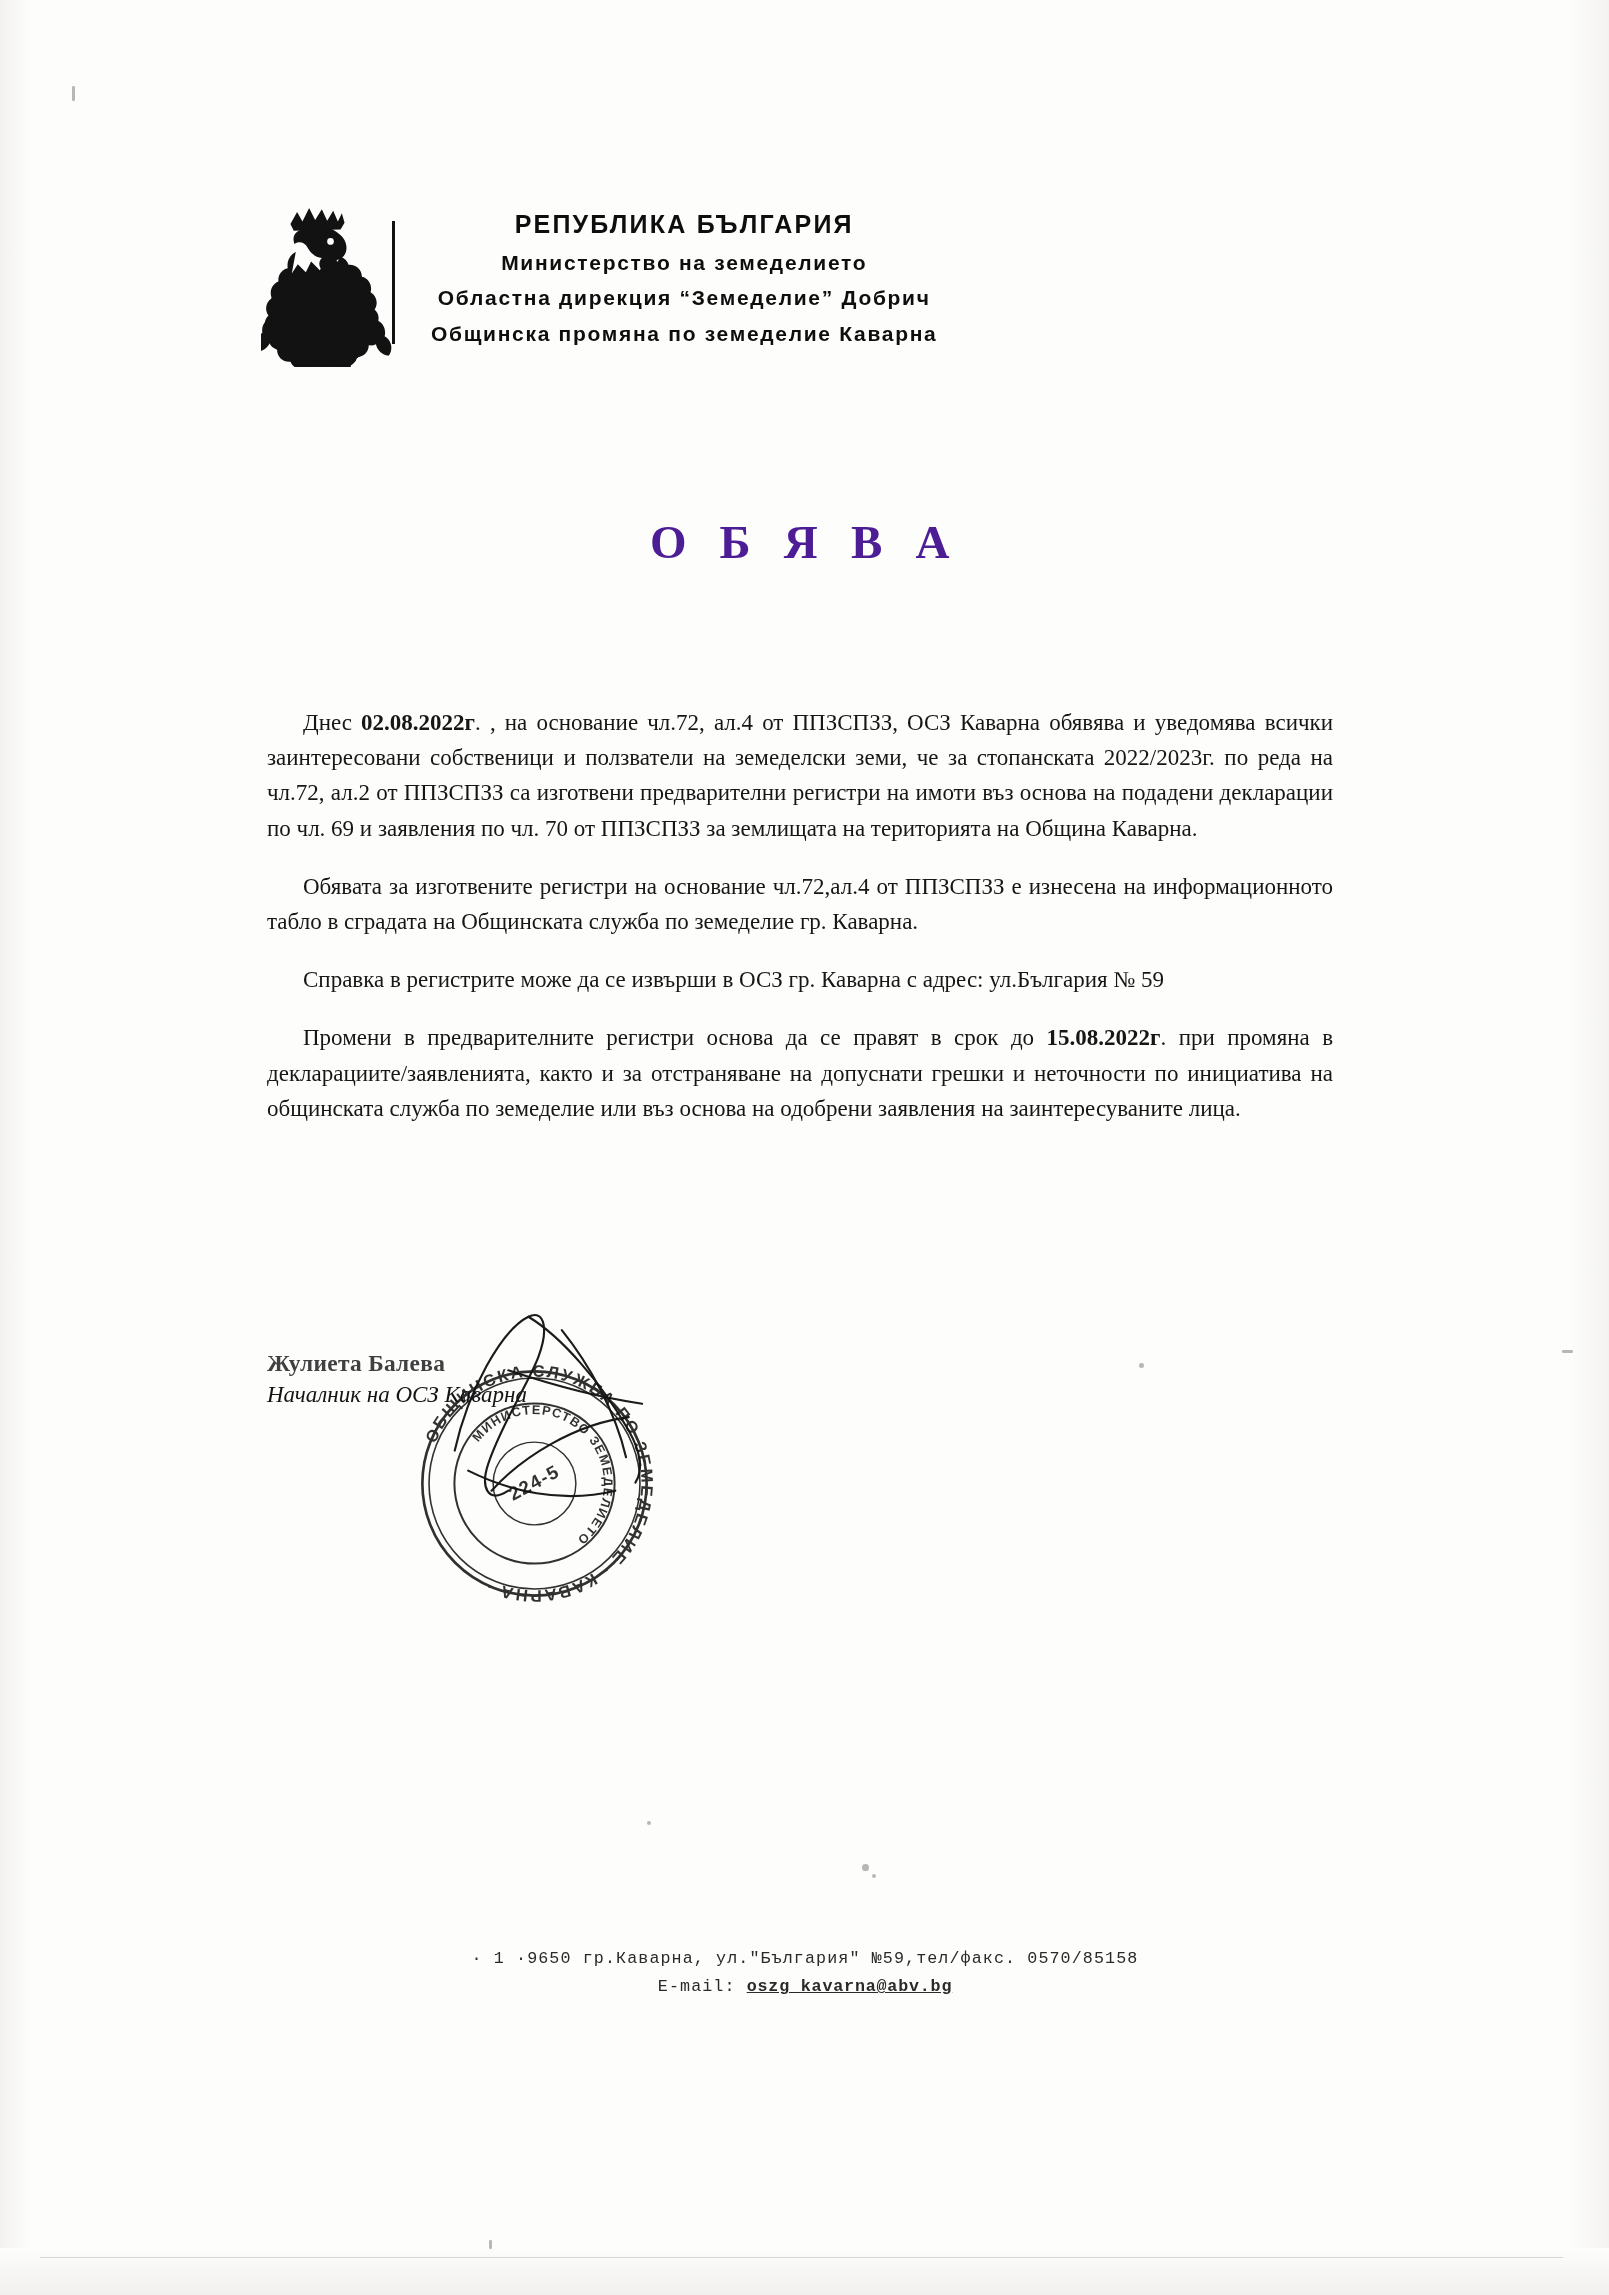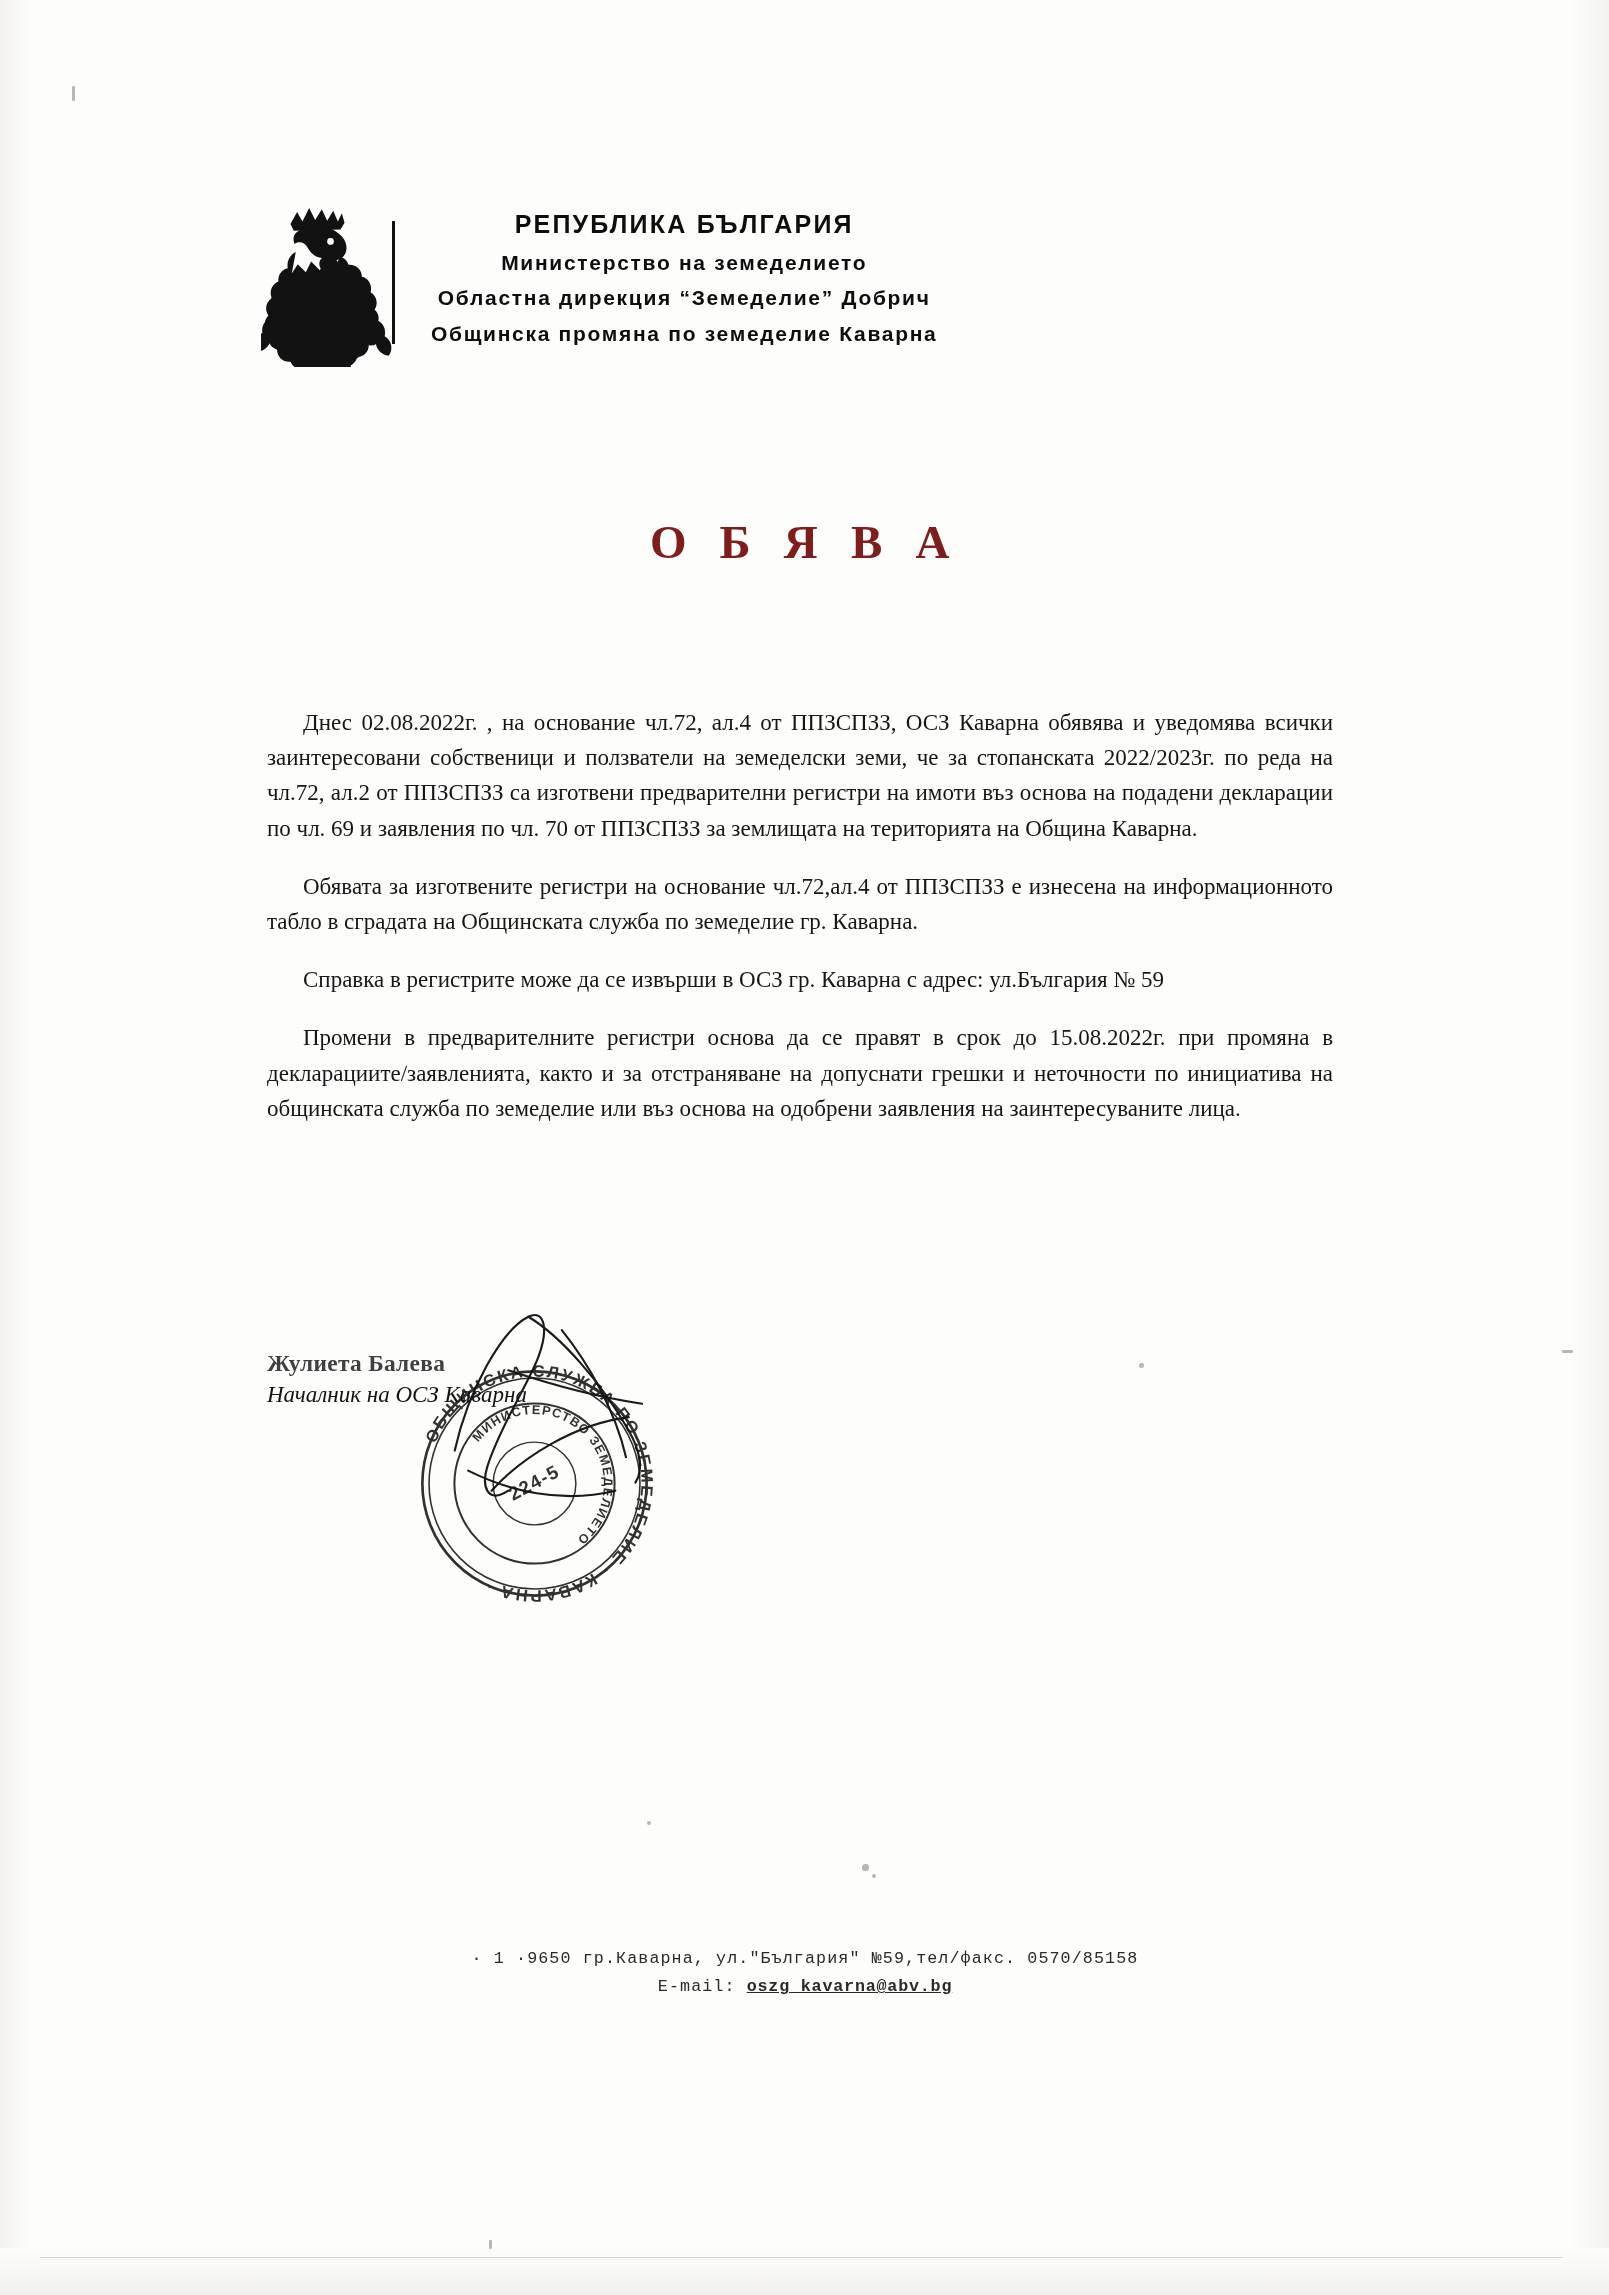--- a/index.html
+++ b/index.html
@@ -111,40 +111,40 @@
   .doc-title {
     position: absolute;
     top: 515px;
     left: 0;
     width: 100%;
     text-align: center;
     font-family: "Liberation Serif", serif;
     font-size: 47px;
     font-weight: 700;
     letter-spacing: 10.7px;
-    color: #7f1d1d;
+    color: #4c1d95;
   }
 
   
   .body-block {
     position: absolute;
     left: 267px;
     top: 705px;
     width: 1066px;
     font-size: 23px;
     line-height: 1.53;
     text-align: justify;
     color: #161616;
   }
   .body-block p {
     margin: 0 0 23px 0;
     text-indent: 36px;
   }
   .body-block p.last { margin-bottom: 0; }
-  .body-block b { font-weight: 400; }
+  .body-block b { font-weight: 700; }
 
   
   .sig-block {
     position: absolute;
     left: 267px;
     top: 1350px;
     width: 601px;
   }
   .sig-name {
     font-size: 23.4px;

